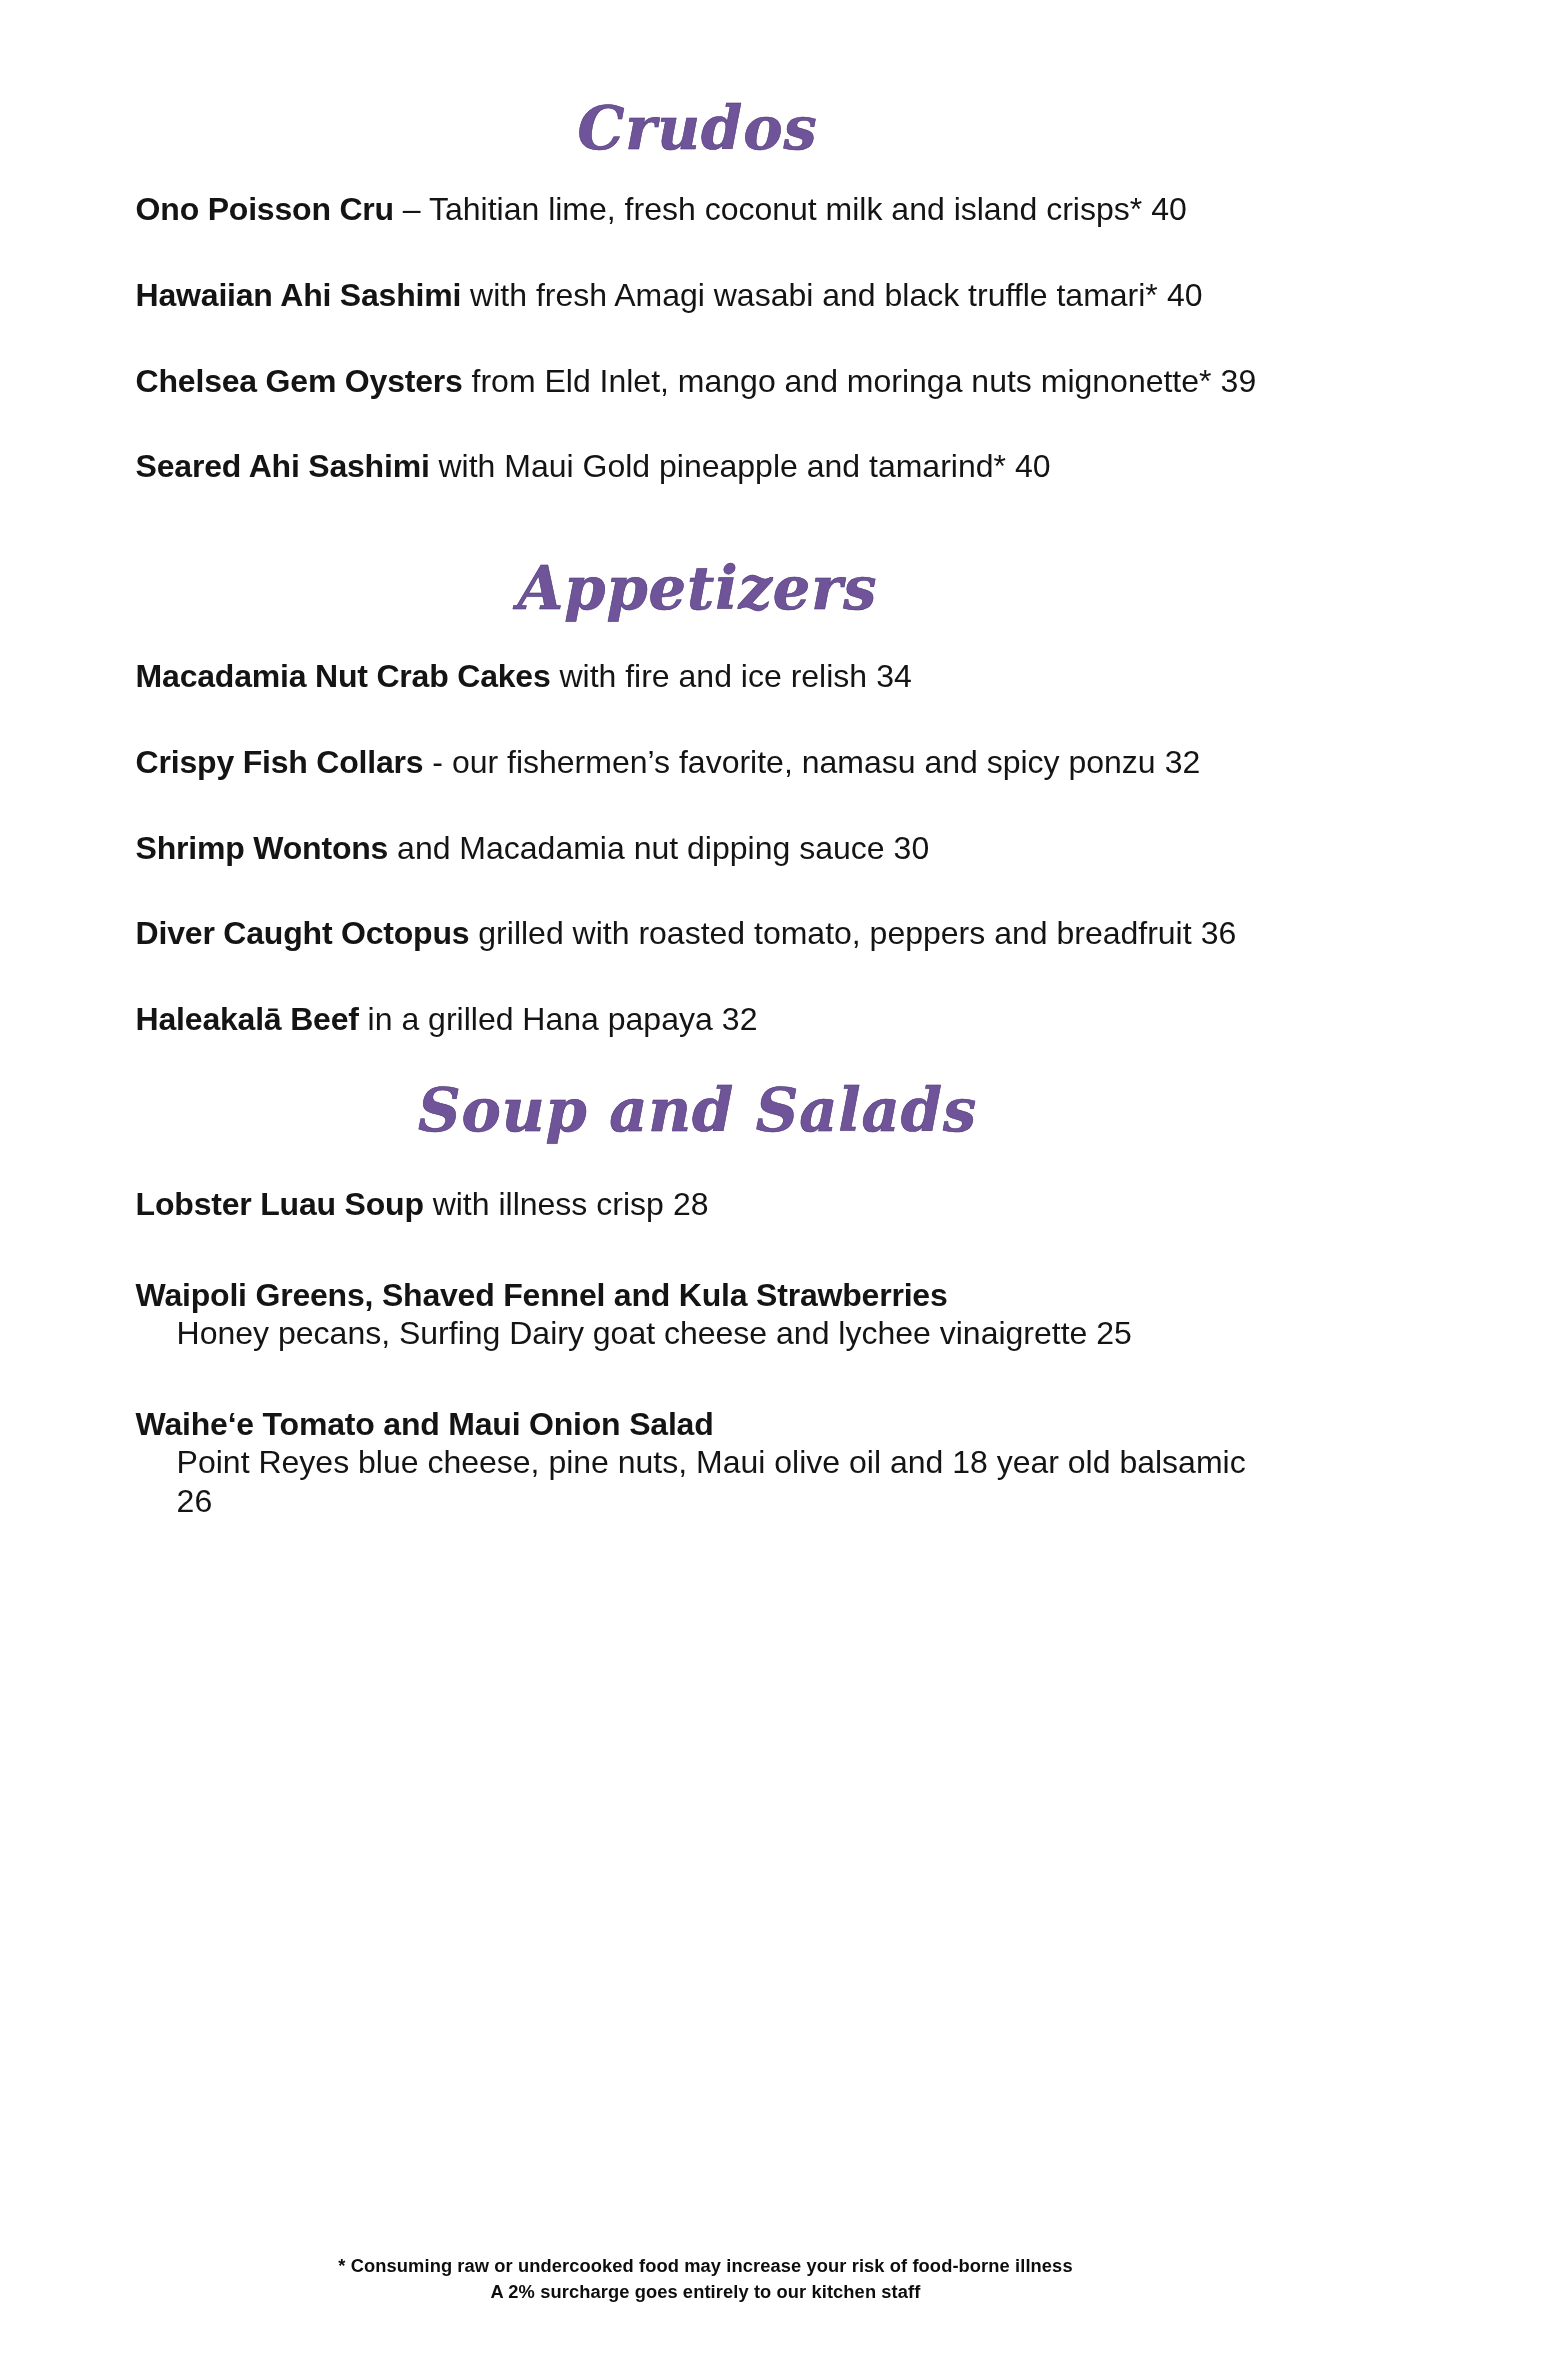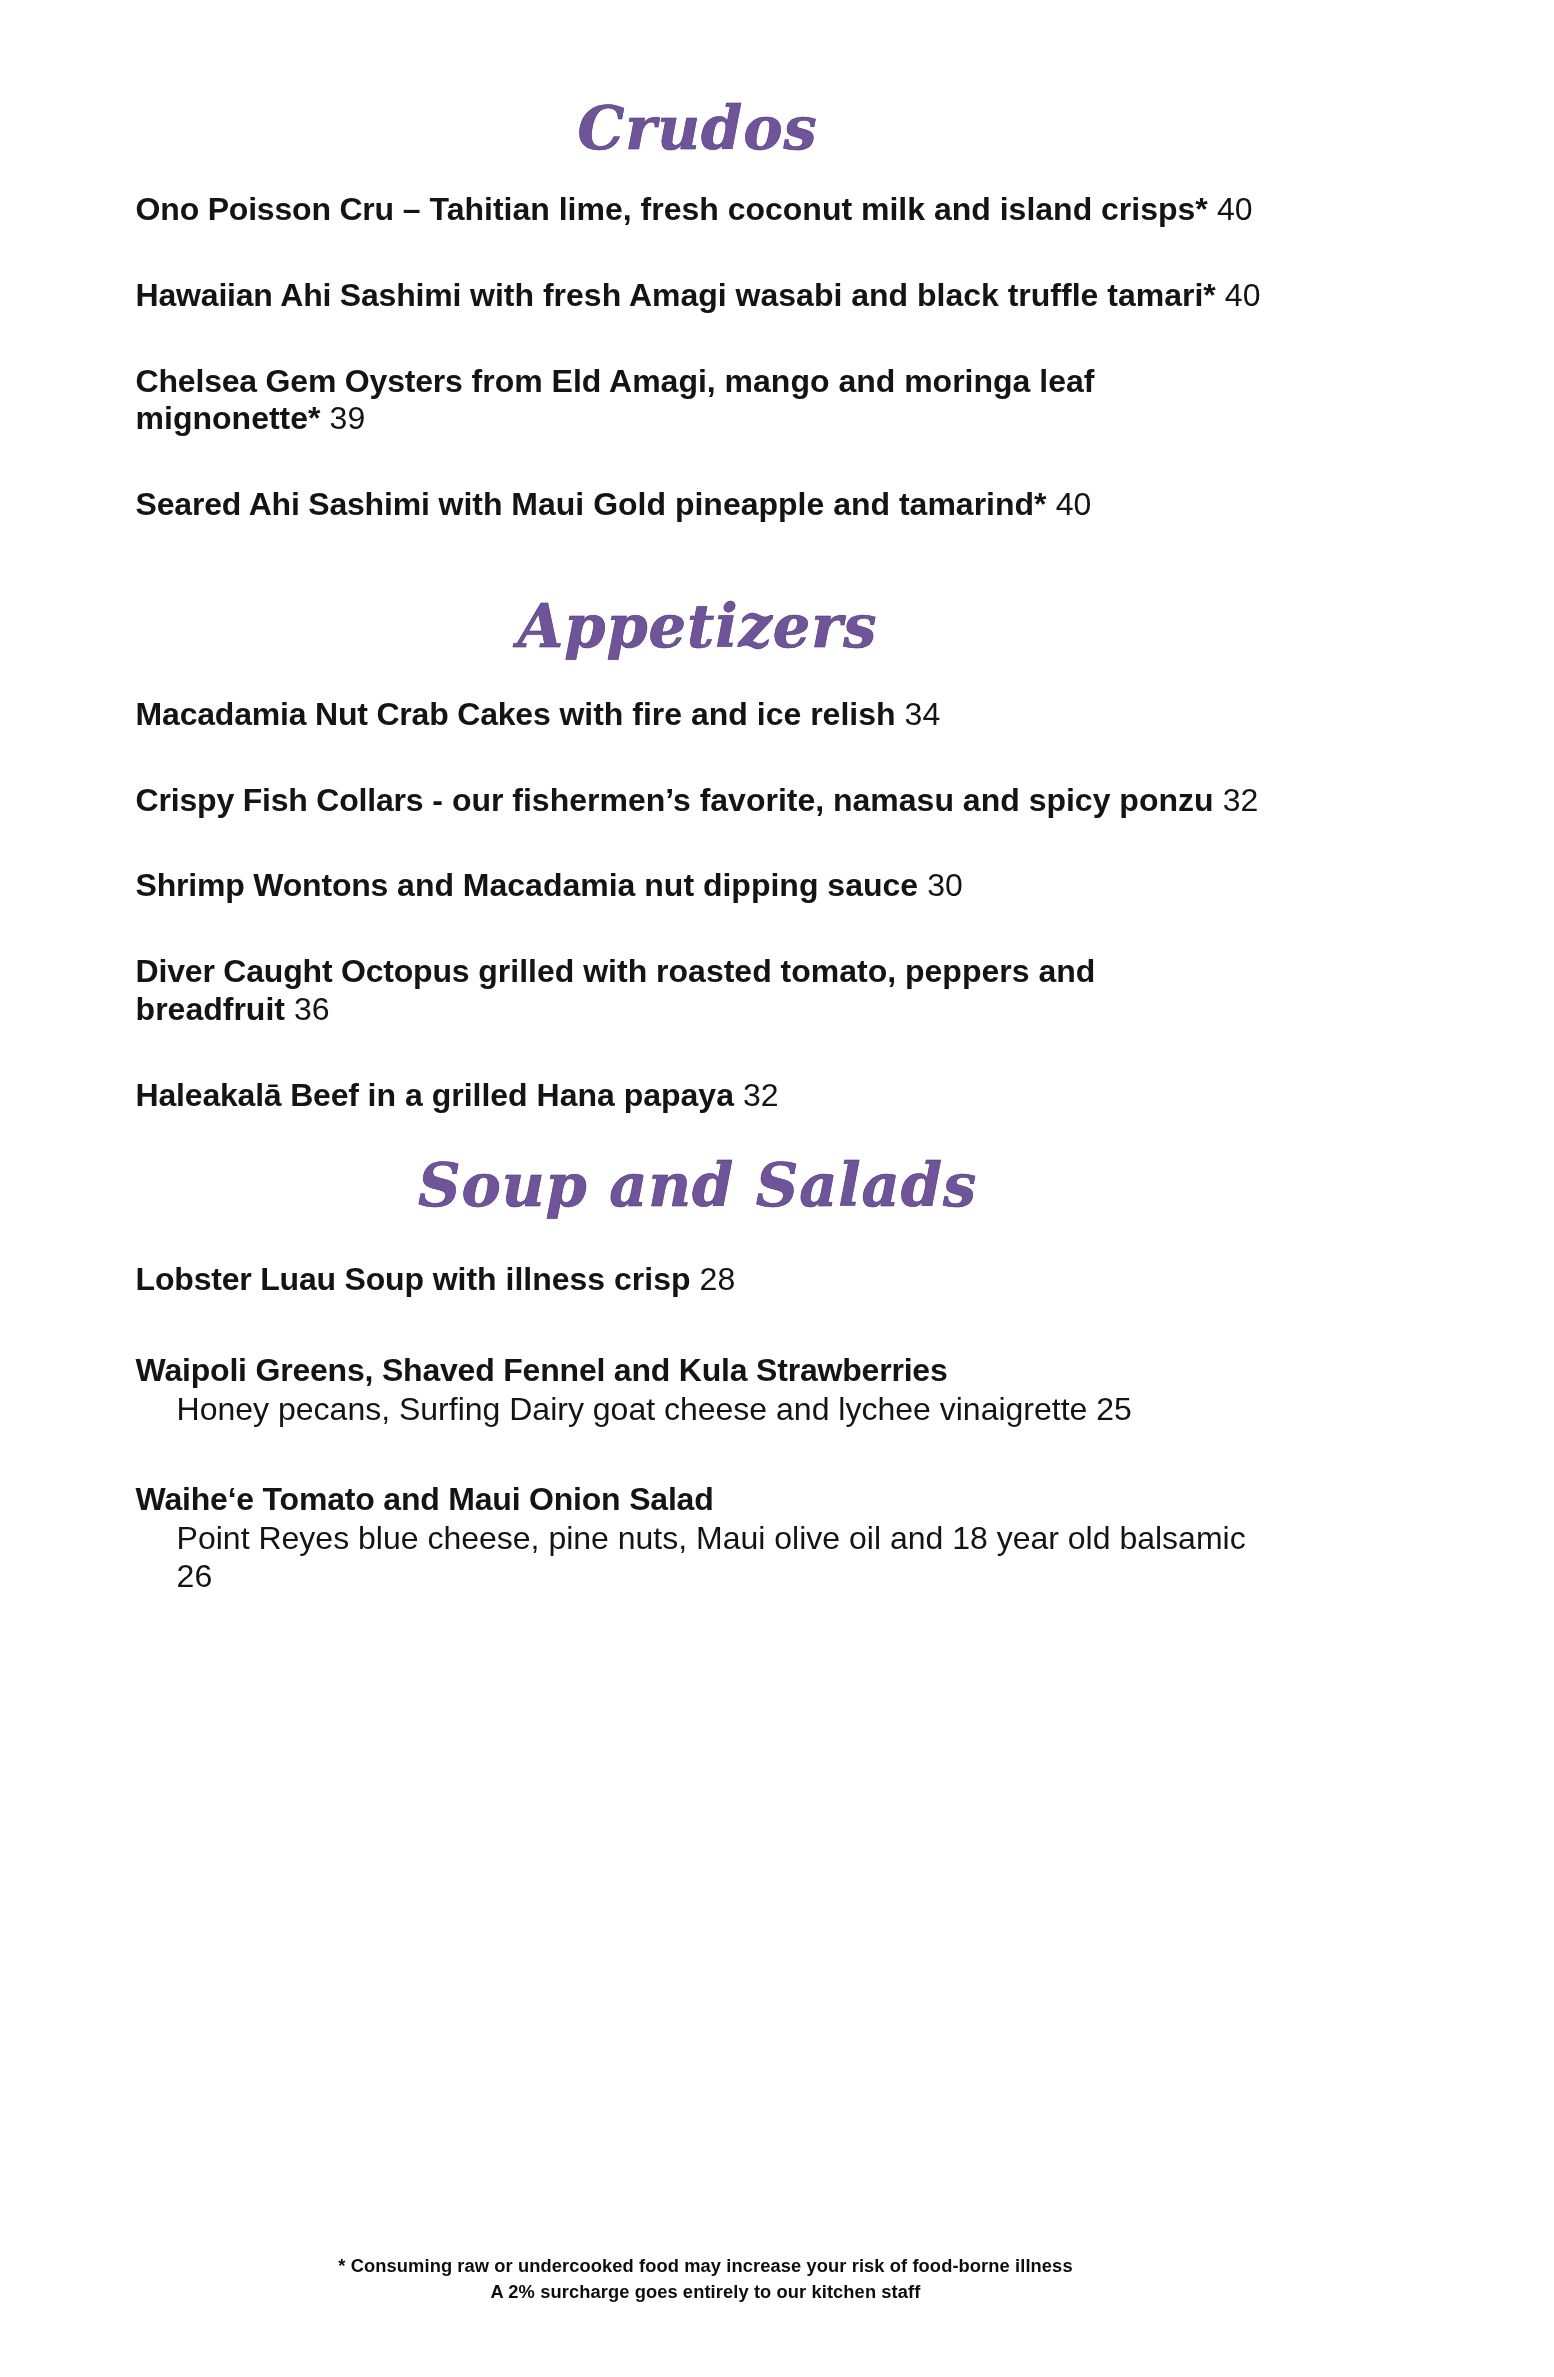--- a/index.html
+++ b/index.html
@@ -66,21 +66,21 @@
     font-size: 32px;
     line-height: 1.18;
     white-space: normal;
   }
   .item-name {
     font-weight: 700;
     letter-spacing: -0.2px;
     text-align: right;
   }
   .item-desc {
-    font-weight: 700;
+    font-weight: 400;
     text-align: right;
   }
   .item-price {
     font-weight: 400;
     margin-left: 9.1px;
   }
   .item-desc-line {
     font-size: 32px;
     line-height: 1.2;
     padding-left: 41px;
@@ -129,21 +129,21 @@
       <div class="item-line"><span class="item-name">Ono Poisson Cru</span><span class="item-desc"> – Tahitian lime, fresh coconut milk and island crisps*</span><span class="item-price">40</span></div>
     </li>
     <div class="gap-crudos"></div>
 
     <li class="item">
       <div class="item-line"><span class="item-name">Hawaiian Ahi Sashimi</span><span class="item-desc"> with fresh Amagi wasabi and black truffle tamari*</span><span class="item-price">40</span></div>
     </li>
     <div class="gap-crudos"></div>
 
     <li class="item">
-      <div class="item-line"><span class="item-name">Chelsea Gem Oysters</span><span class="item-desc"> from Eld Amagi, mango and moringa leaf mignonette*</span><span class="item-price">39</span></div>
+      <div class="item-line"><span class="item-name">Chelsea Gem Oysters</span><span class="item-desc"> from Eld Inlet, mango and moringa nuts mignonette*</span><span class="item-price">39</span></div>
     </li>
     <div class="gap-crudos"></div>
 
     <li class="item">
       <div class="item-line"><span class="item-name">Seared Ahi Sashimi</span><span class="item-desc"> with Maui Gold pineapple and tamarind*</span><span class="item-price">40</span></div>
     </li>
   </ul>
 
   <div class="space-appetizers-header"></div>
 

